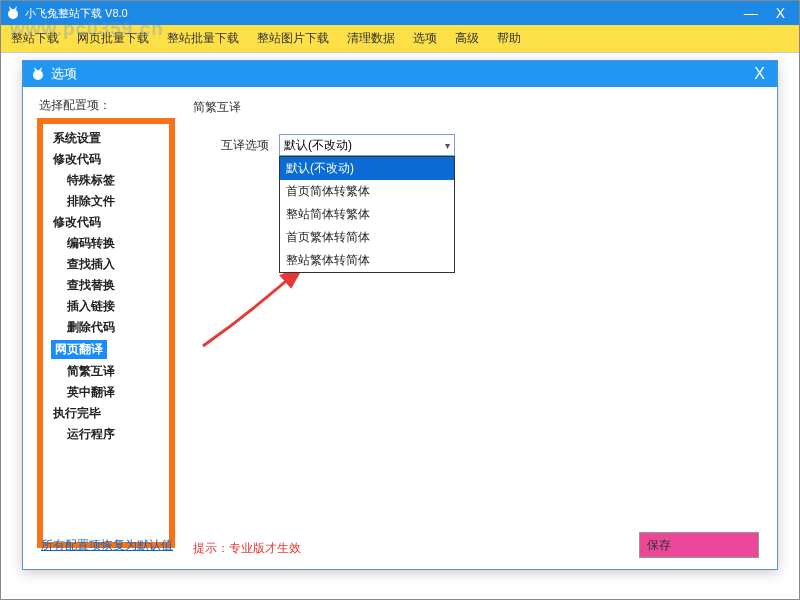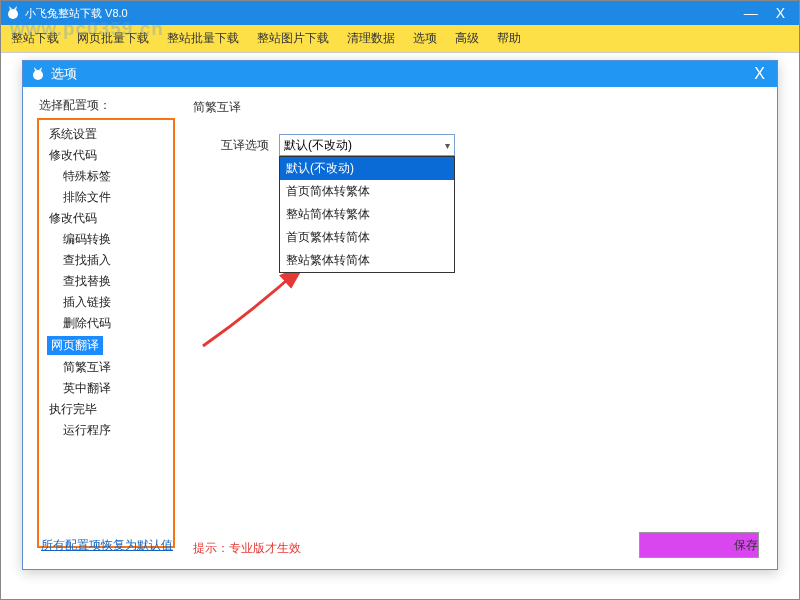--- a/index.html
+++ b/index.html
@@ -22,21 +22,21 @@
     .dialog { position: absolute; top: 60px; left: 22px; width: 756px; height: 510px; background: #fff; border: 1px solid #5a8fd4; box-shadow: 0 3px 12px rgba(0,0,0,0.2); z-index: 10; }
     .dlg-titlebar { height: 26px; background: #2196f3; color: #fff; display: flex; align-items: center; padding: 0 6px; }
     .dlg-titlebar .icon { width: 18px; height: 18px; margin-right: 4px; display: inline-flex; align-items: center; justify-content: center; }
     .dlg-titlebar .title { flex: 1; font-size: 13px; }
     .dlg-titlebar .close { color: #fff; font-size: 16px; cursor: pointer; padding: 0 6px; }
     
     .dlg-body { display: flex; height: calc(100% - 26px - 48px); padding: 10px 14px 0 14px; gap: 14px; }
     
     .sidebar { width: 138px; }
     .sidebar .heading { color: #333; margin-bottom: 4px; padding-left: 2px; }
-    .tree { border: 2px solid #f97316; height: 430px; padding: 4px 0; }
+    .tree { border: 6px solid #f97316; height: 430px; padding: 4px 0; font-weight: bold; }
     .tree .t0 { padding: 2px 0 2px 10px; cursor: pointer; color: #222; }
     .tree .t1 { padding: 2px 0 2px 24px; cursor: pointer; color: #222; }
     .tree .selected { background: #1a8cff; color: #fff; display: inline-block; padding: 1px 4px; margin-left: 8px; }
     .tree .t0.selected-wrap { padding-left: 0; }
     
     .content { flex: 1; padding: 0 4px; position: relative; }
     .content .section-title { color: #333; margin-bottom: 18px; padding-top: 2px; }
     .form-row { display: flex; align-items: center; gap: 10px; margin-left: 28px; }
     .form-row .lbl { color: #333; }
     .combo-wrap { position: relative; }
@@ -45,21 +45,21 @@
     .dropdown { position: absolute; top: 22px; left: 0; width: 176px; background: #fff; border: 1px solid #333; z-index: 30; }
     .dropdown .opt { padding: 3px 6px; cursor: pointer; color: #222; }
     .dropdown .opt.sel { background: #0a6ad6; color: #fff; }
     
     .tip { position: absolute; bottom: -36px; left: 4px; color: #e53935; font-size: 12px; }
     
     .arrow-annot { position: absolute; top: 170px; left: 170px; width: 130px; height: 120px; pointer-events: none; z-index: 25; }
     
     .dlg-footer { height: 48px; border-top: 0; display: flex; align-items: center; padding: 0 18px; gap: 10px; justify-content: space-between; }
     .dlg-footer .reset-link { color: #1565c0; text-decoration: underline; cursor: pointer; }
-    .dlg-footer .save-btn { width: 120px; height: 26px; background: #d946ef; border: 1px solid #999; cursor: pointer; text-align: right; line-height: 24px; color: #333; padding-left: 7px; }
+    .dlg-footer .save-btn { width: 120px; height: 26px; background: #ec4899; border: 1px solid #999; cursor: pointer; text-align: left; line-height: 24px; color: #333; padding-left: 7px; }
   </style>
 </head>
 <body>
 
 <div class="main-window">
   <div class="main-titlebar">
     <span class="icon">
       <svg viewBox="0 0 16 16" width="16" height="16">
           <circle cx="8" cy="9" r="5" fill="#fff"></circle>
           <path d="M5 5 L4 1 L7 4 Z M11 5 L12 1 L9 4 Z" fill="#fff"></path>

